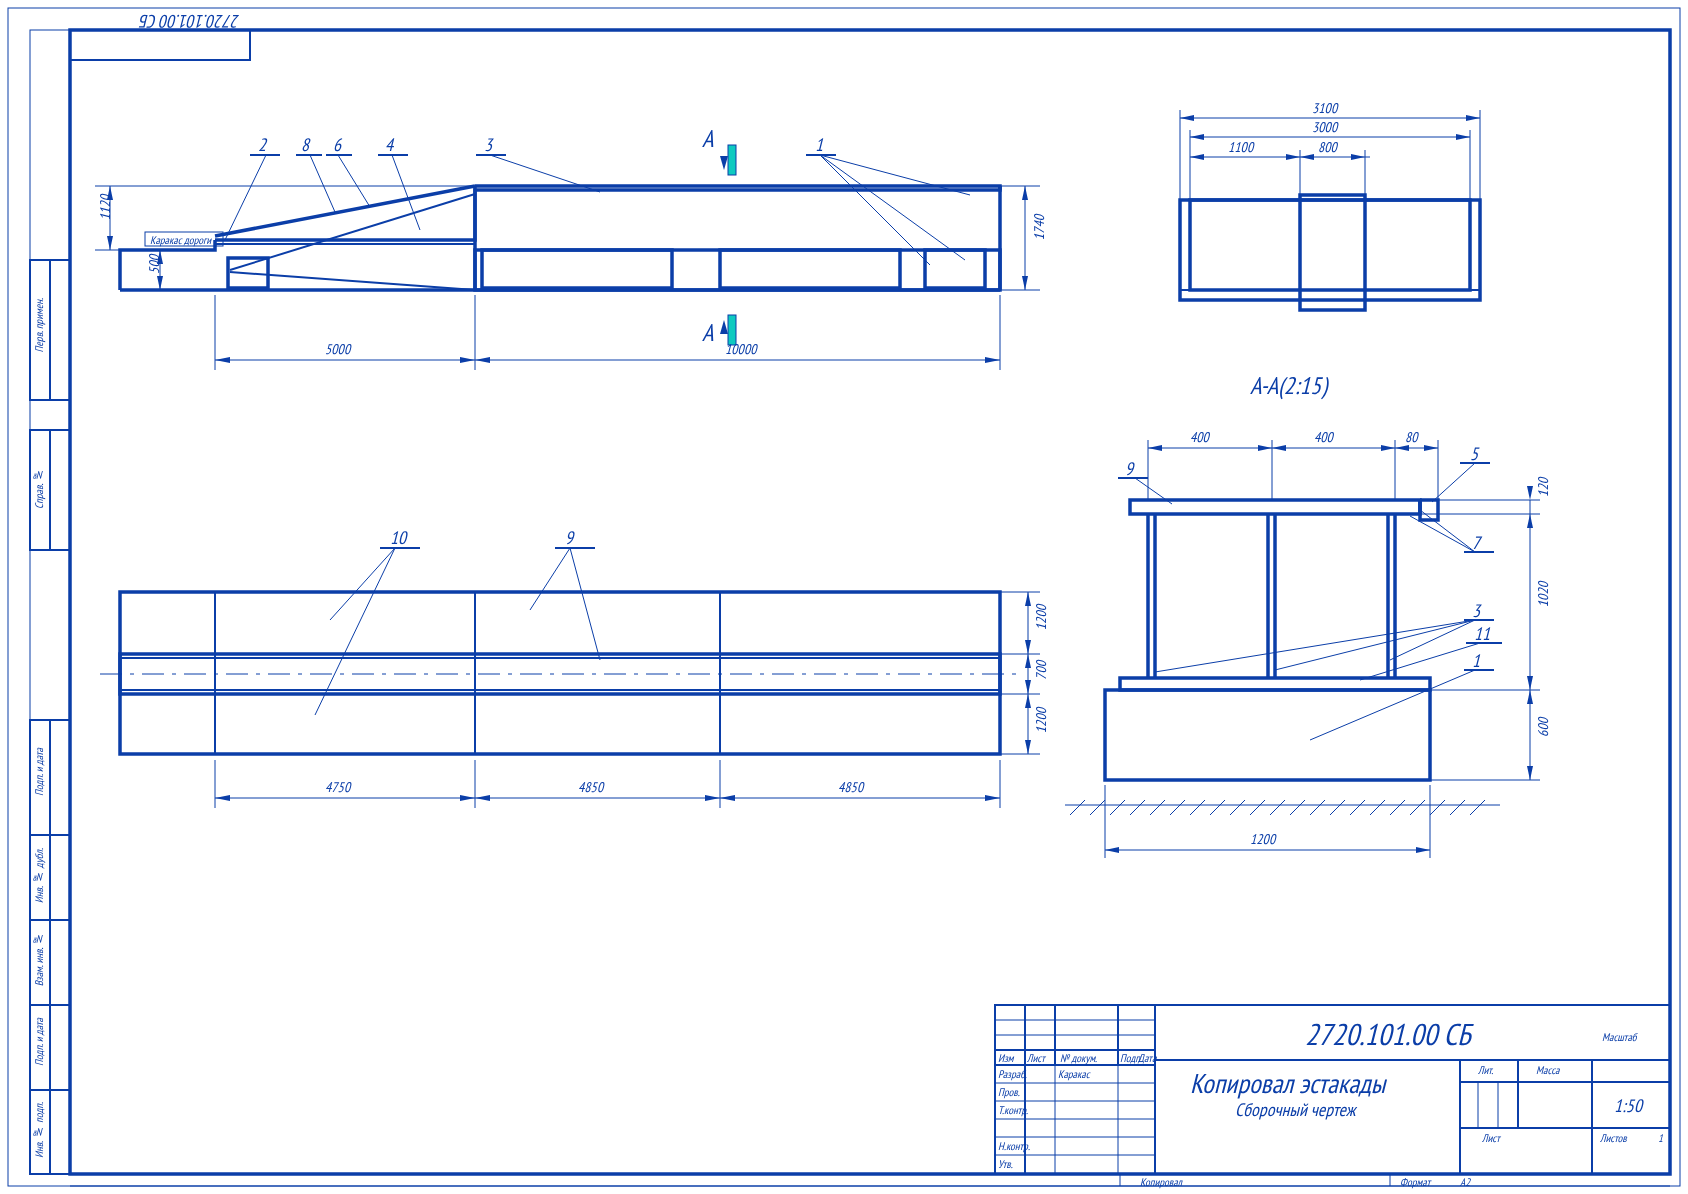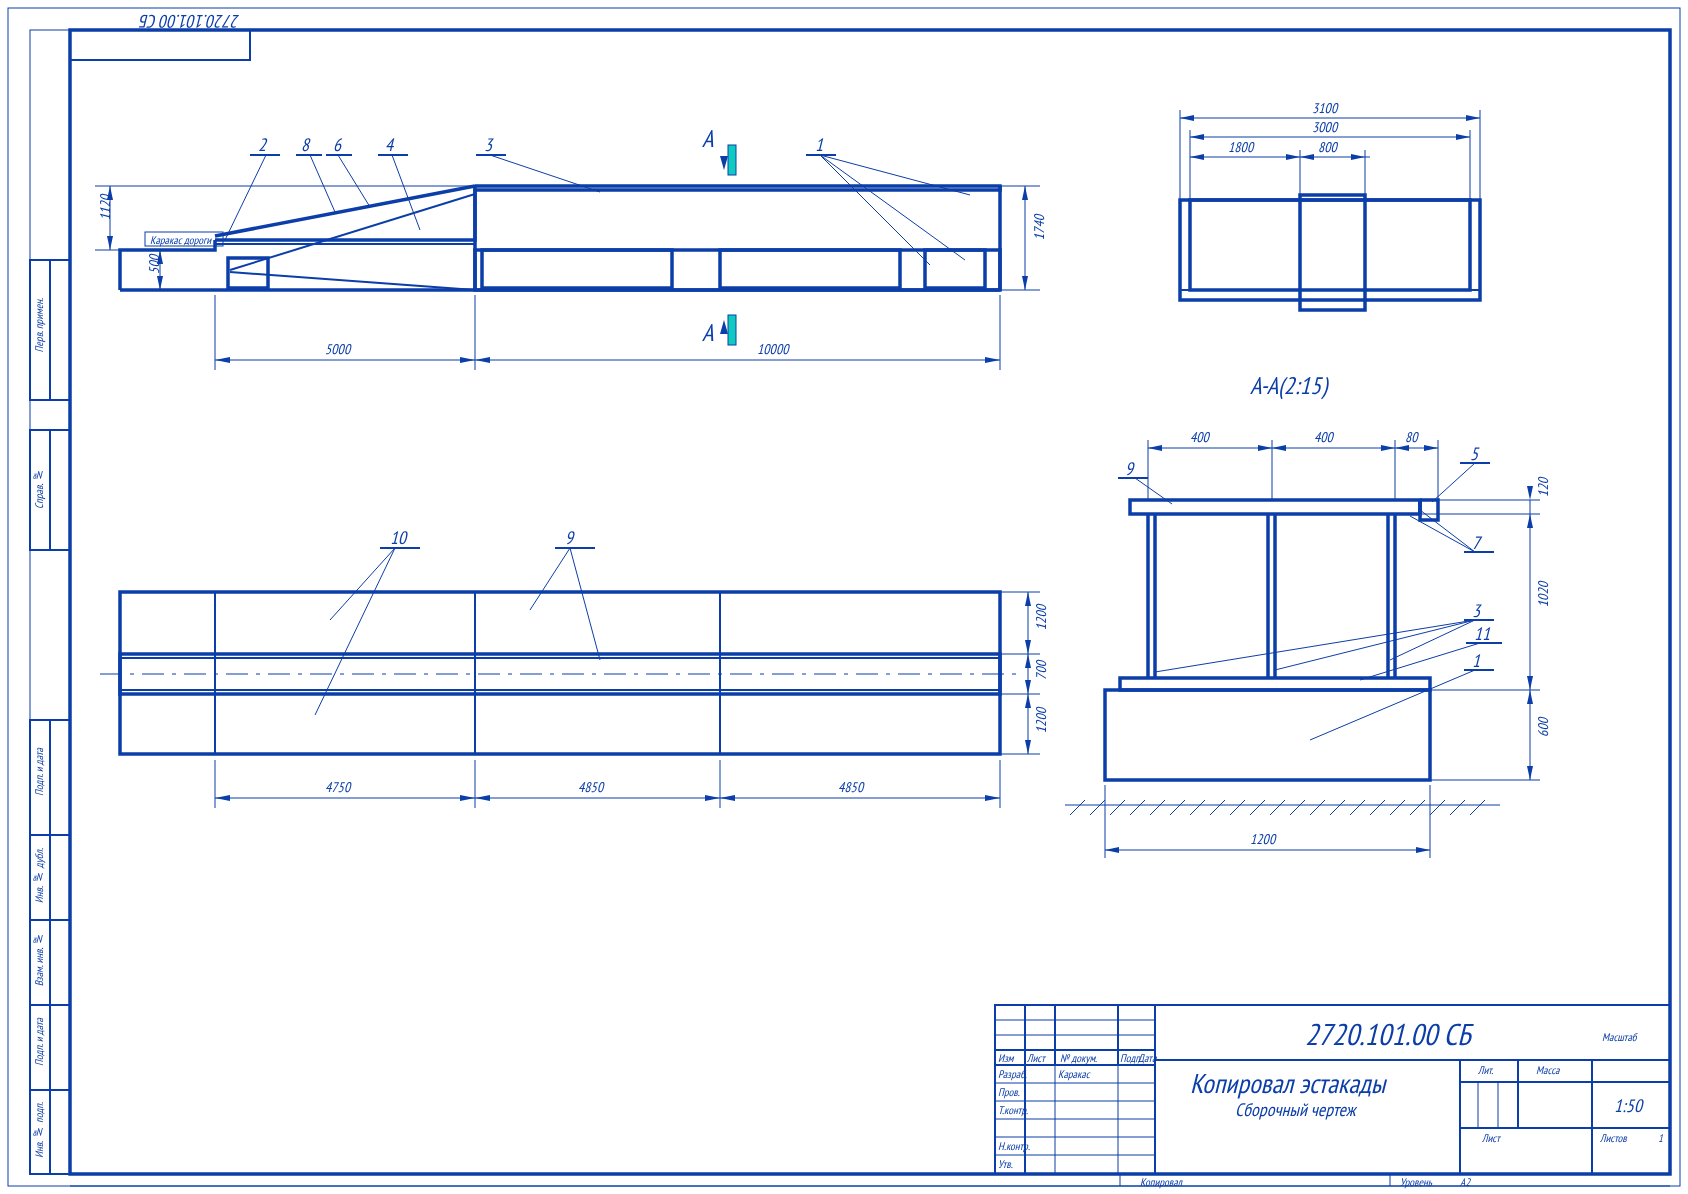--- a/index.html
+++ b/index.html
@@ -332,21 +332,21 @@
 </svg>
 
 <div class="txt mid" style="left:78px;top:33px;transform:rotate(180deg);transform-origin:left top;left:240px">2720.101.00 СБ</div>
 
 <div class="txt tiny" style="left:150px;top:233px">Каракас дороги</div>
 
 <div class="vtxt small" style="left:96px;top:195px">1120</div>
 <div class="vtxt small" style="left:145px;top:255px">500</div>
 <div class="vtxt small" style="left:1030px;top:215px">1740</div>
 <div class="txt small" style="left:325px;top:340px">5000</div>
-<div class="txt small" style="left:757px;top:340px">10000</div>
+<div class="txt small" style="left:725px;top:340px">10000</div>
 
 <div class="txt mid" style="left:258px;top:133px">2</div>
 <div class="txt mid" style="left:301px;top:133px">8</div>
 <div class="txt mid" style="left:333px;top:133px">6</div>
 <div class="txt mid" style="left:385px;top:133px">4</div>
 <div class="txt mid" style="left:484px;top:133px">3</div>
 <div class="txt mid" style="left:815px;top:133px">1</div>
 
 <div class="txt big" style="left:702px;top:123px">А</div>
 <div class="txt big" style="left:702px;top:317px">А</div>
@@ -356,21 +356,21 @@
 
 <div class="vtxt small" style="left:1032px;top:605px">1200</div>
 <div class="vtxt small" style="left:1032px;top:661px">700</div>
 <div class="vtxt small" style="left:1032px;top:708px">1200</div>
 <div class="txt small" style="left:325px;top:778px">4750</div>
 <div class="txt small" style="left:578px;top:778px">4850</div>
 <div class="txt small" style="left:838px;top:778px">4850</div>
 
 <div class="txt small" style="left:1312px;top:99px">3100</div>
 <div class="txt small" style="left:1312px;top:118px">3000</div>
-<div class="txt small" style="left:1228px;top:138px">1800</div>
+<div class="txt small" style="left:1228px;top:138px">1100</div>
 <div class="txt small" style="left:1318px;top:138px">800</div>
 
 <div class="txt big" style="left:1250px;top:370px">А-А(2:15)</div>
 
 <div class="txt small" style="left:1190px;top:428px">400</div>
 <div class="txt small" style="left:1314px;top:428px">400</div>
 <div class="txt small" style="left:1405px;top:428px">80</div>
 <div class="vtxt small" style="left:1534px;top:478px">120</div>
 <div class="vtxt small" style="left:1534px;top:582px">1020</div>
 <div class="vtxt small" style="left:1534px;top:718px">600</div>
@@ -410,16 +410,16 @@
 
 <div class="txt tiny" style="left:1478px;top:1063px">Лит.</div>
 <div class="txt tiny" style="left:1536px;top:1063px">Масса</div>
 <div class="txt tiny" style="left:1602px;top:1030px">Масштаб</div>
 <div class="txt mid" style="left:1614px;top:1094px">1:50</div>
 <div class="txt tiny" style="left:1482px;top:1131px">Лист</div>
 <div class="txt tiny" style="left:1600px;top:1131px">Листов</div>
 <div class="txt tiny" style="left:1658px;top:1131px">1</div>
 
 <div class="txt tiny" style="left:1140px;top:1175px">Копировал</div>
-<div class="txt tiny" style="left:1400px;top:1175px">Уровень</div>
+<div class="txt tiny" style="left:1400px;top:1175px">Формат</div>
 <div class="txt tiny" style="left:1460px;top:1175px">А2</div>
 
 </div>
 
 </body></html>

